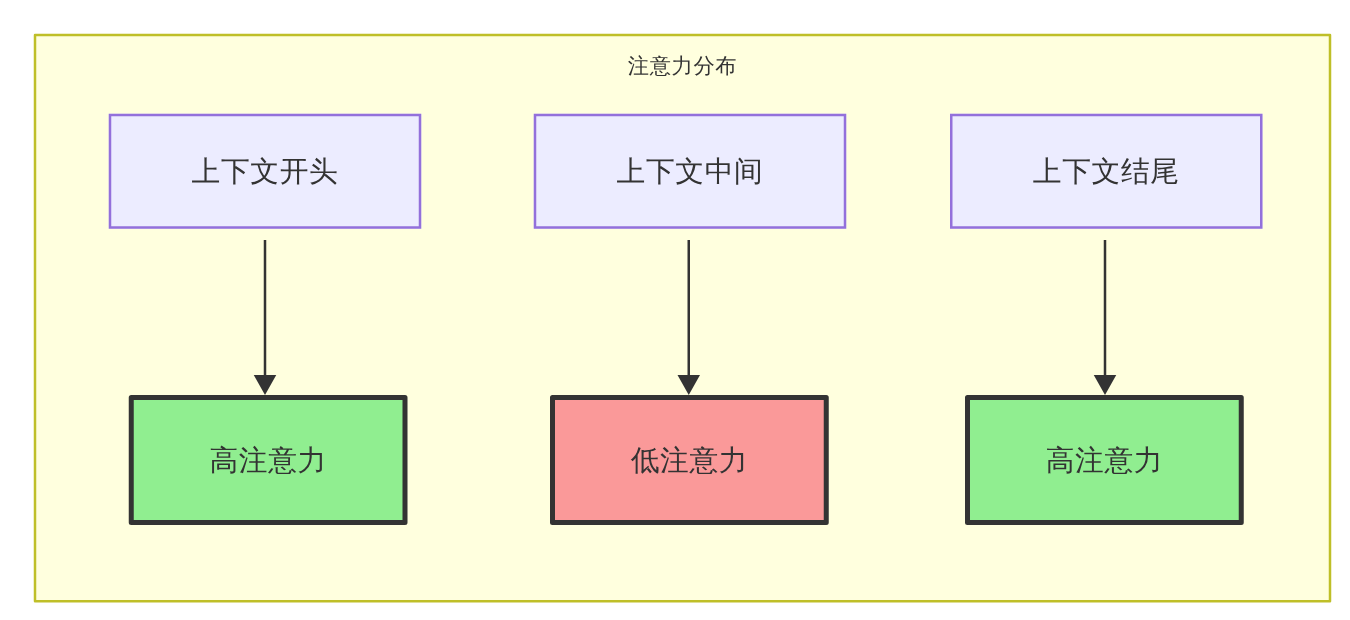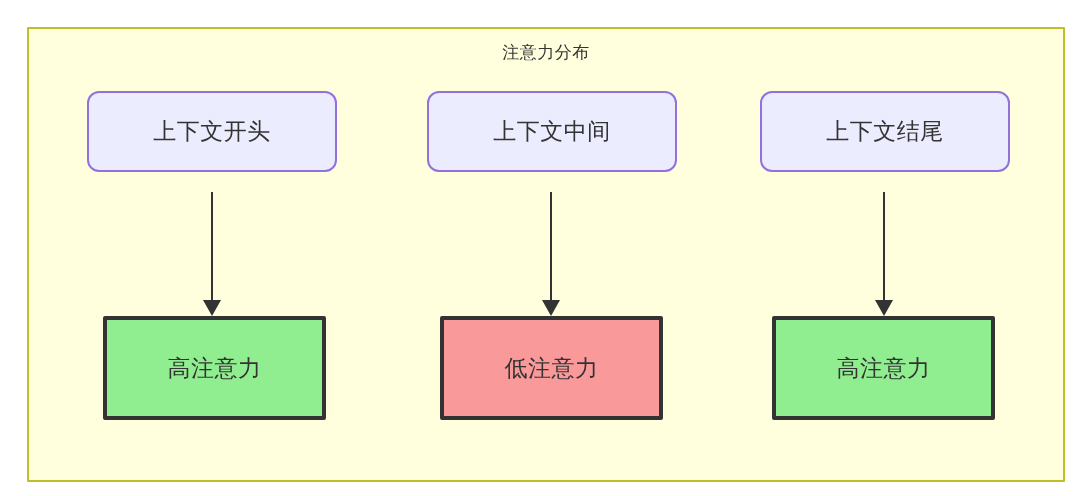--- a/index.html
+++ b/index.html
@@ -54,24 +54,24 @@
     align-items: center;
     justify-content: center;
     color: #333333;
     font-size: 23px;
     letter-spacing: 0.5px;
     white-space: nowrap;
   }
 
   .node.source {
     width: 250px;
-    height: 81px;
+    height: 92px;
     background: #ececff;
     border: 2px solid #9370db;
-    border-radius: 12px;
+    border-radius: 0;
     top: 91px;
   }
 
   .node.result {
     width: 223px;
     height: 104px;
     border: 4px solid #333333;
     border-radius: 2px;
     top: 316px;
   }

